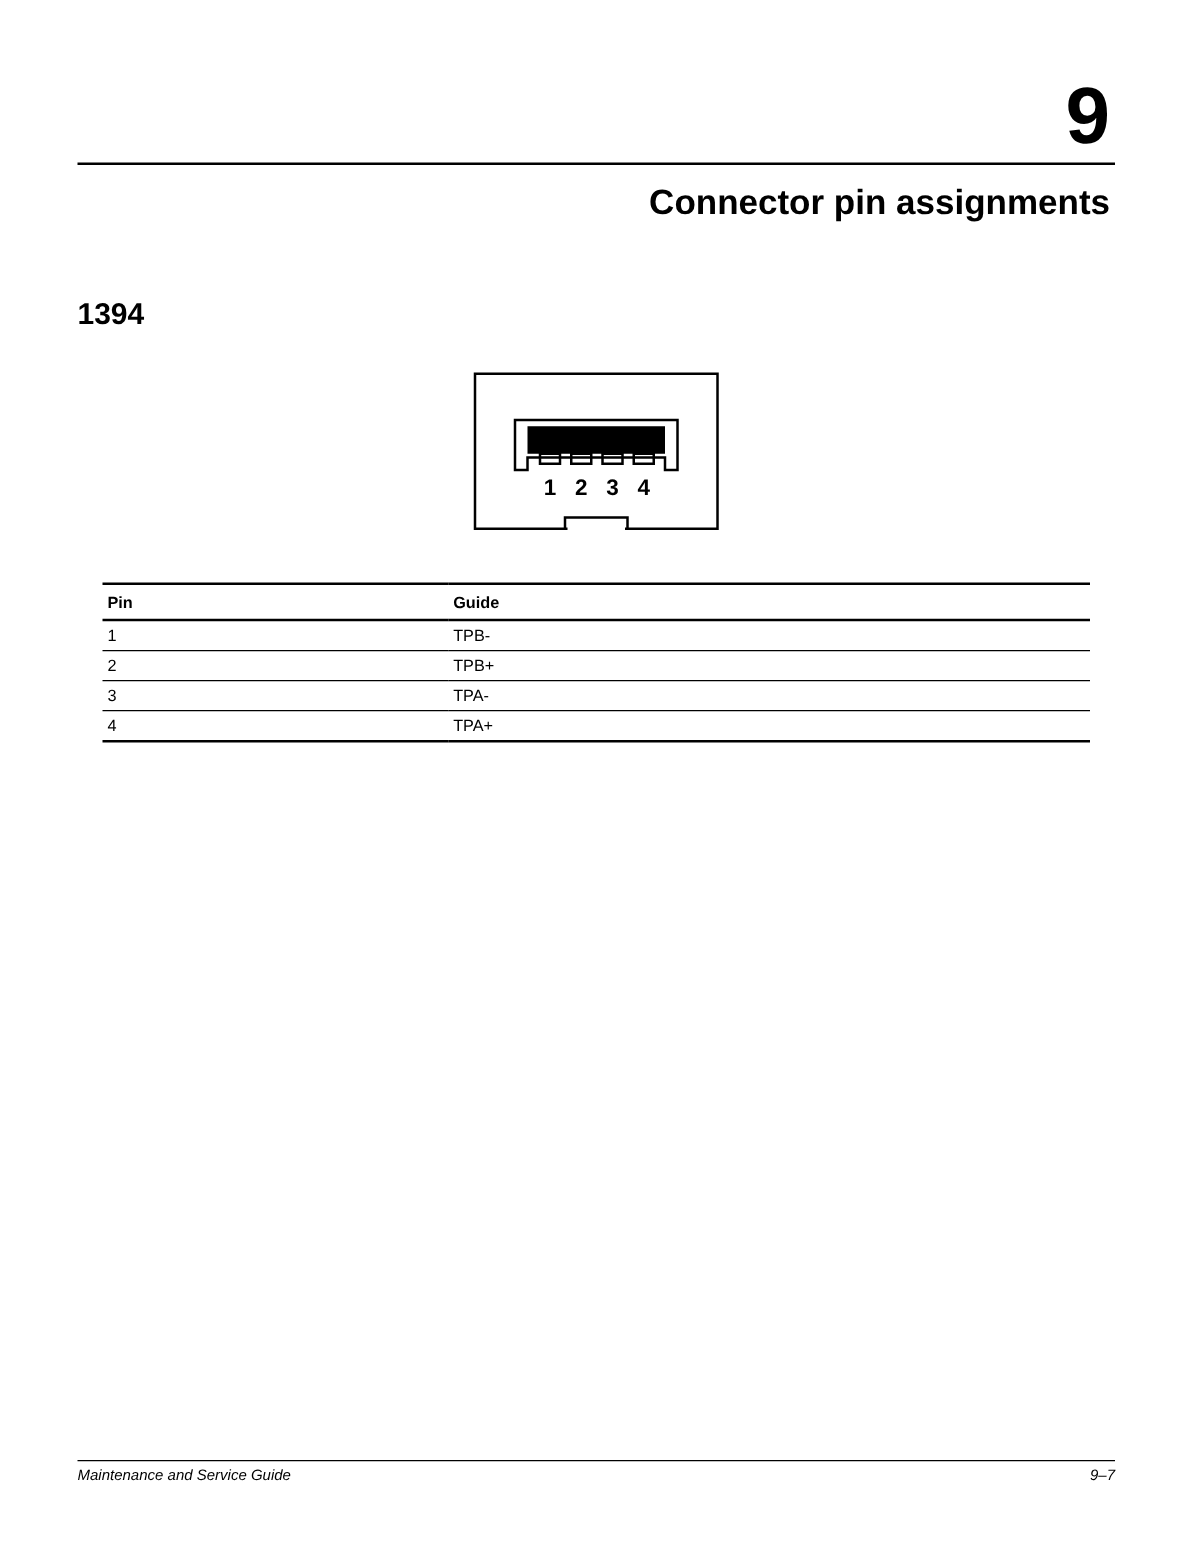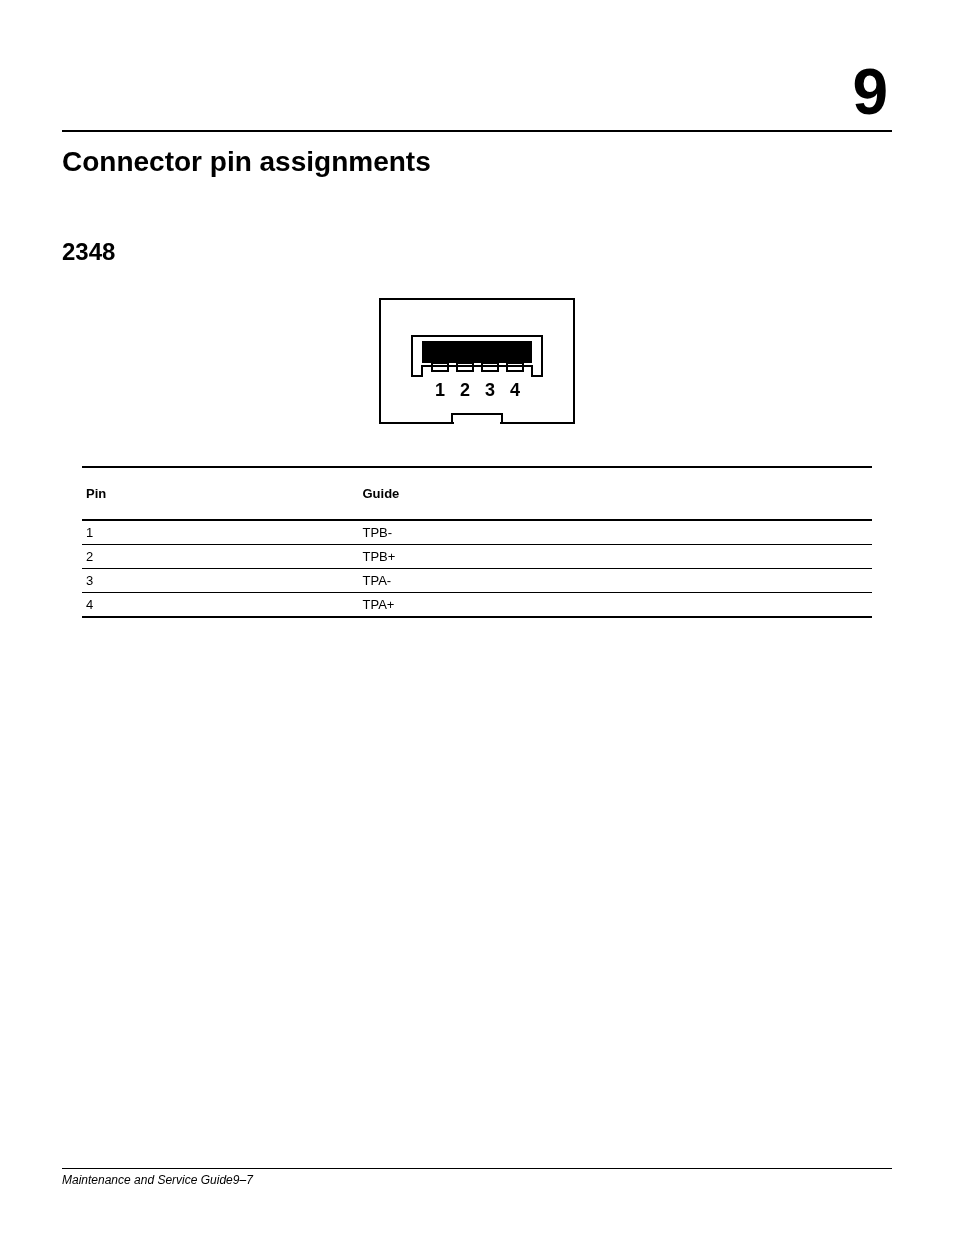--- a/index.html
+++ b/index.html
@@ -27,21 +27,21 @@
     line-height: 1;
     margin: 0;
     padding-right: 4px;
   }
   .rule-heavy {
     border: 0;
     border-top: 2px solid #000;
     margin: 6px 0 14px 0;
   }
   .chapter-title {
-    text-align: left;
+    text-align: right;
     font-family: "Futura", "Arial Black", Arial, sans-serif;
     font-weight: 700;
     font-size: 28px;
     margin: 0;
     padding-right: 4px;
   }
   .section-title {
     font-family: "Futura", "Arial Black", Arial, sans-serif;
     font-weight: 700;
     font-size: 24px;
@@ -53,21 +53,21 @@
   }
   .pin-table {
     width: 790px;
     margin: 0 auto;
     border-collapse: collapse;
     font-size: 13px;
   }
   .pin-table th {
     text-align: left;
     font-weight: 700;
-    padding: 18px 4px;
+    padding: 6px 4px;
     border-top: 2px solid #000;
     border-bottom: 2px solid #000;
   }
   .pin-table td {
     padding: 4px 4px;
     border-bottom: 1px solid #000;
   }
   .pin-table tr:last-child td {
     border-bottom: 2px solid #000;
   }
@@ -79,40 +79,41 @@
     right: 62px;
     bottom: 48px;
   }
   .footer-rule {
     border: 0;
     border-top: 1px solid #000;
     margin: 0 0 4px 0;
   }
   .footer-row {
     display: flex;
+    justify-content: space-between;
     font-size: 12px;
     font-style: italic;
   }
   
   .svg-pin-num {
     font: 700 18px Arial, sans-serif;
   }
 </style>
 </head>
 <body>
 
 <div class="page">
 
   <div class="chapter-number">9</div>
 
   <hr class="rule-heavy">
 
   <div class="chapter-title">Connector pin assignments</div>
 
-  <div class="section-title">2348</div>
+  <div class="section-title">1394</div>
 
   <svg class="connector-figure" width="200" height="130" viewBox="0 0 200 130">
 
     <rect x="3" y="3" width="194" height="124" fill="none" stroke="#000" stroke-width="2"></rect>
 
     <path d="M35 40 H165 V80 H155 V70 H45 V80 H35 Z" fill="none" stroke="#000" stroke-width="2"></path>
 
     <rect x="45" y="45" width="110" height="22" fill="#000"></rect>
 
     <rect x="55" y="67" width="16" height="8" fill="none" stroke="#000" stroke-width="2"></rect>

